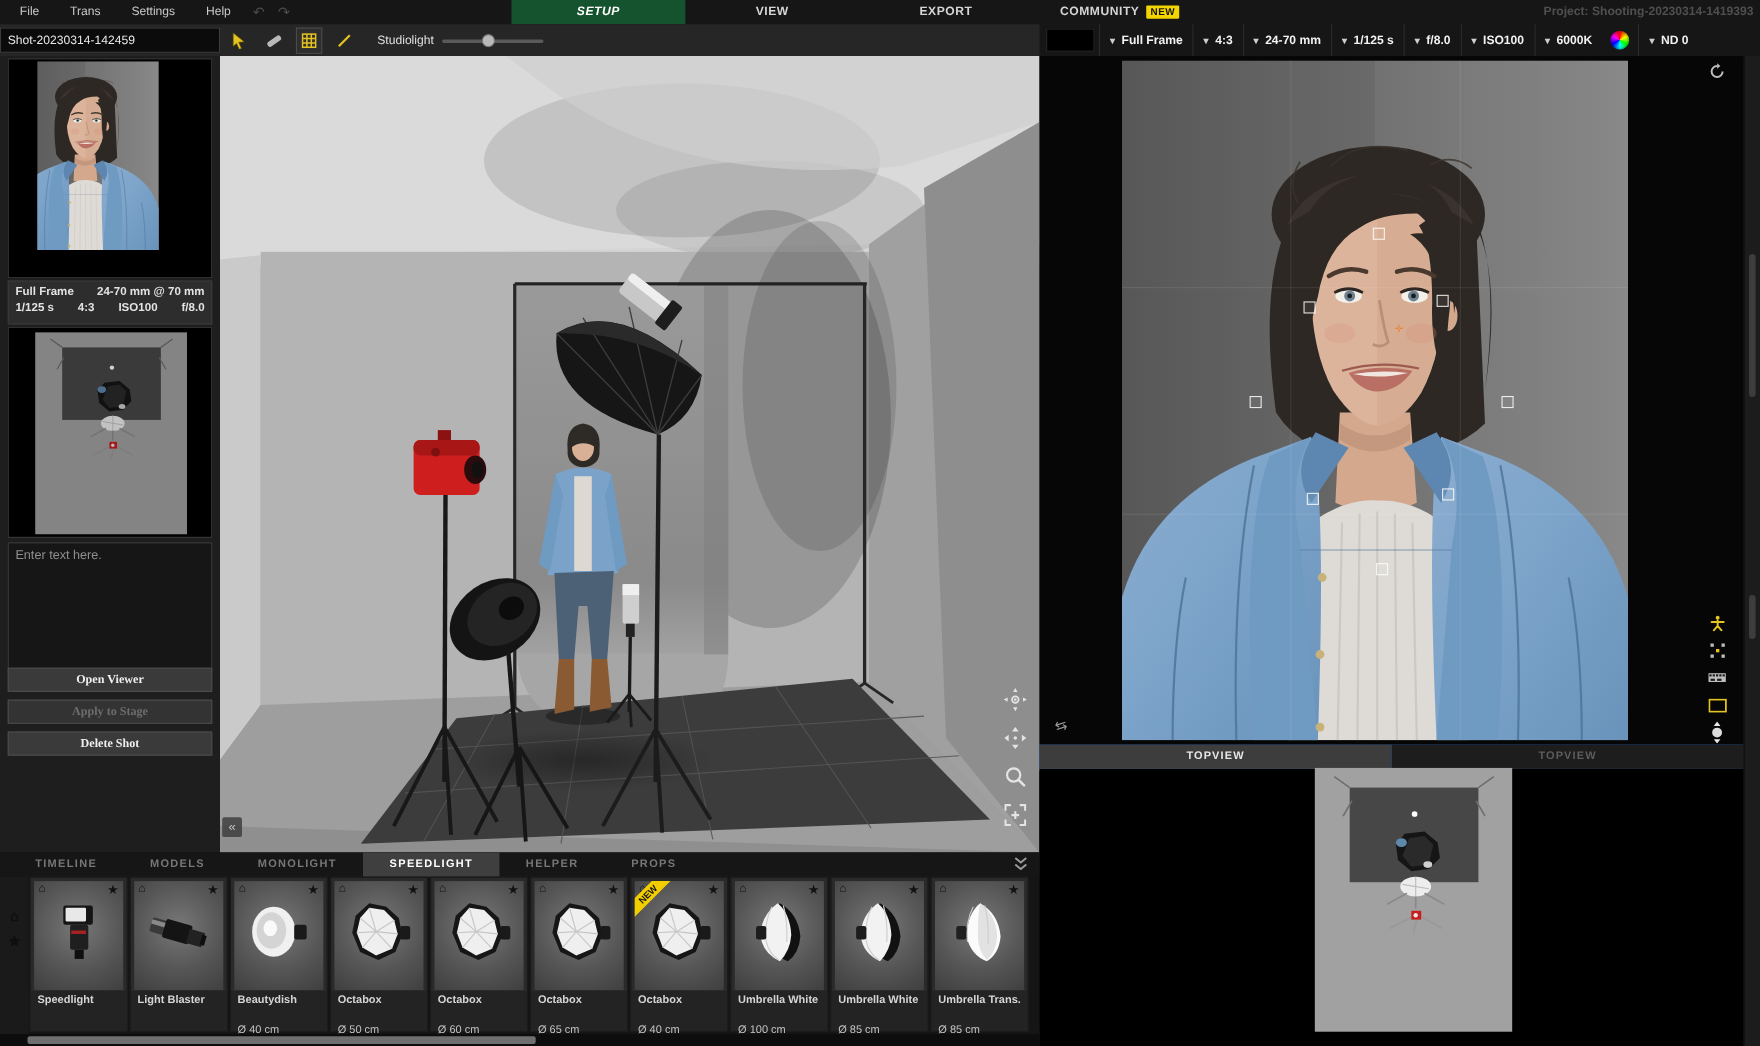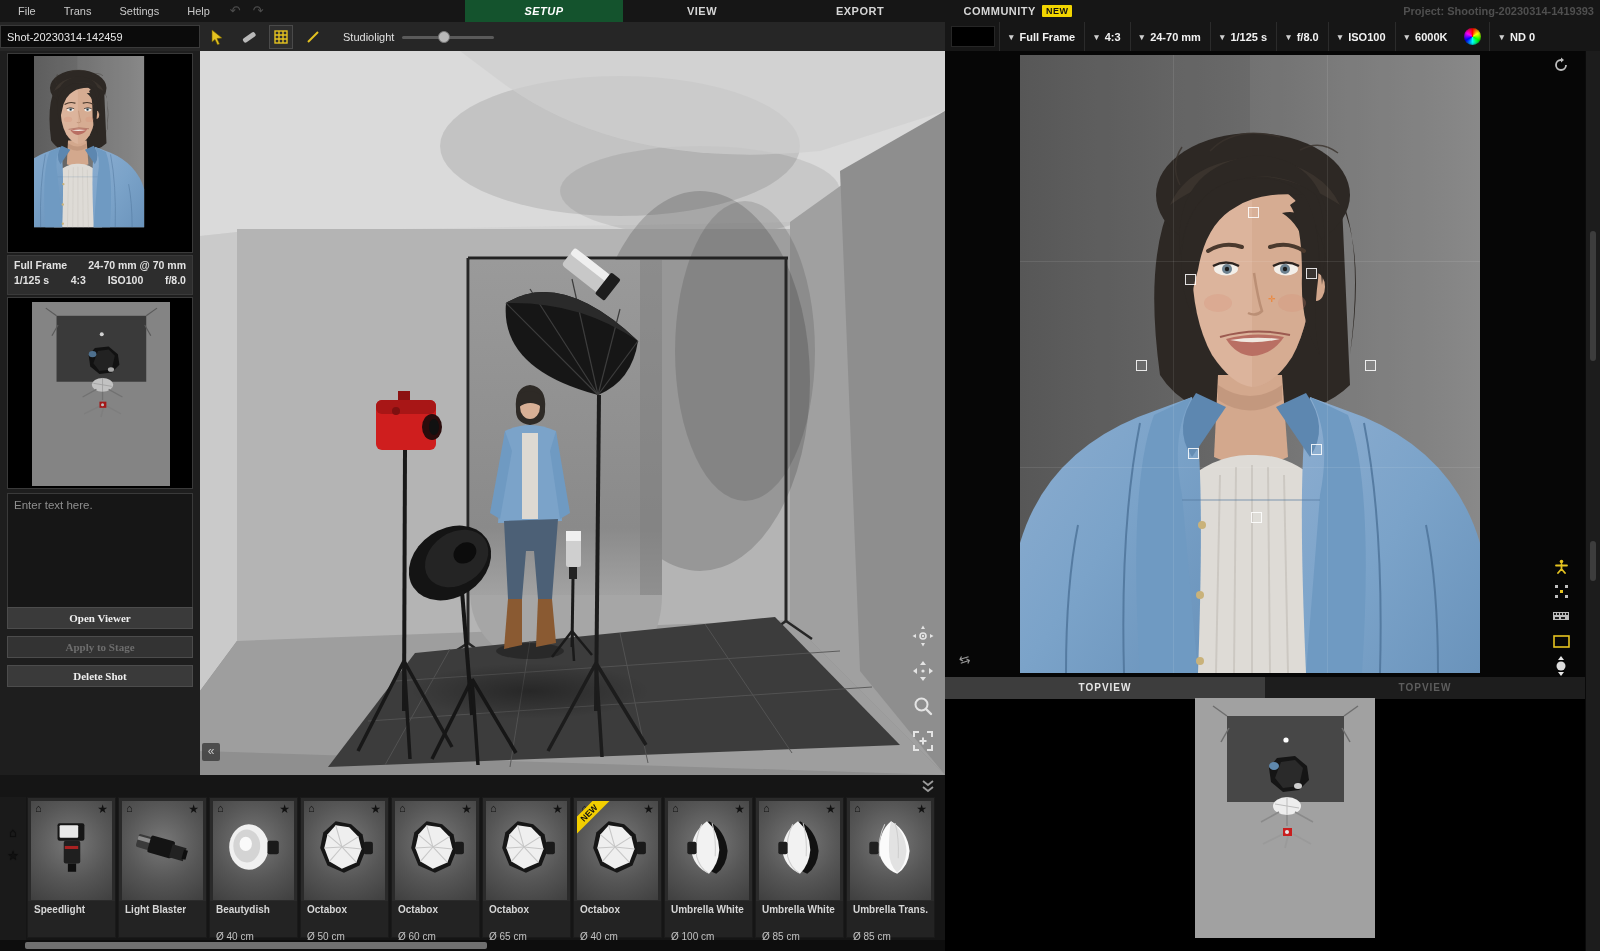--- a/index.html
+++ b/index.html
@@ -624,20 +624,29 @@
     <span class="rail-ic" style="top:655px;">
       <svg width="18" height="20" viewBox="0 0 18 20">
           <path d="M9,0 L12,4 H6 Z" fill="#e8e8e8"></path>
           <circle cx="9" cy="10" r="4.5" fill="#dcdcdc"></circle>
           <path d="M9,20 L12,16 H6 Z" fill="#e8e8e8"></path>
         </svg>
     </span>
   </div>
 
   <div class="bottom-panel">
+    <div class="bp-tabs">
+
+    <div class="bp-tab">TIMELINE</div>
+        <div class="bp-tab">MODELS</div>
+        <div class="bp-tab">MONOLIGHT</div>
+        <div class="bp-tab active">SPEEDLIGHT</div>
+        <div class="bp-tab">HELPER</div>
+        <div class="bp-tab">PROPS</div>
+      </div>
     <span class="bp-collapse">
       <svg width="14" height="13" viewBox="0 0 14 13">
           <g stroke="#9a9a9a" stroke-width="1.8" fill="none">
             <path d="M2,1 L7,5 L12,1"></path>
             <path d="M2,7 L7,11 L12,7"></path>
           </g>
         </svg>
     </span>
     <div class="bp-filter">
       <span>⌂</span>

